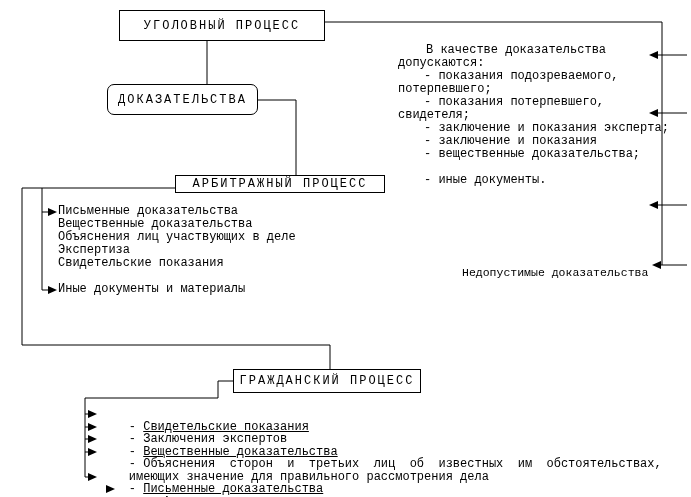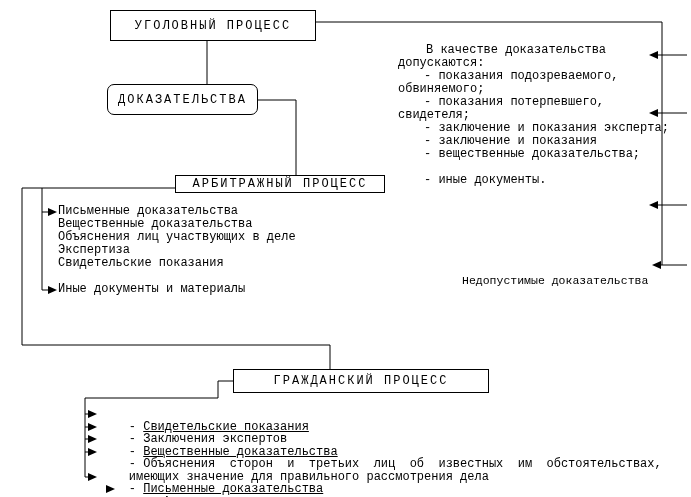--- a/index.html
+++ b/index.html
@@ -16,31 +16,31 @@
   svg.wires polygon{fill:#000;stroke:none;}
 
   .node{
     position:absolute;
     border:1px solid #000;
     background:#fff;
     display:flex;align-items:center;justify-content:center;
     font-size:12px;letter-spacing:2px;white-space:pre;
     box-sizing:border-box;
   }
-  .node.criminal{left:110px;top:10px;width:206px;height:31px;}
+  .node.criminal{left:119px;top:10px;width:206px;height:31px;}
   .node.evidence{left:107px;top:84px;width:151px;height:31px;border-radius:7px;}
   .node.arbitration{left:175px;top:175px;width:210px;height:18px;}
-  .node.civil{left:233px;top:369px;width:256px;height:24px;}
+  .node.civil{left:233px;top:369px;width:188px;height:24px;}
 
   .rblock{position:absolute;left:398px;top:44px;width:280px;}
   .rl{height:13px;line-height:13px;font-size:12px;white-space:pre;}
   .i1{padding-left:28px;}
   .i2{padding-left:26px;}
 
-  .inadm{position:absolute;left:462px;top:274px;font-size:11.5px;white-space:pre;}
+  .inadm{position:absolute;left:462px;top:266px;font-size:11.5px;white-space:pre;}
 
   .llist{position:absolute;left:58px;top:205px;}
   .ll{height:13px;line-height:13px;font-size:12px;white-space:pre;}
 
   .clist{position:absolute;left:100px;top:408px;}
   .cl{height:12.5px;line-height:12.5px;font-size:12px;white-space:pre;}
   .cl .u{text-decoration:underline;}
   .cl.audio{padding-left:20px;}
 </style>
 </head>
@@ -127,21 +127,21 @@
   <span>АРБИТРАЖНЫЙ ПРОЦЕСС</span>
 </div>
 <div class="node civil">
   <span>ГРАЖДАНСКИЙ ПРОЦЕСС</span>
 </div>
 
 <div class="rblock">
   <div class="rl i1">В качестве доказательства</div>
   <div class="rl">допускаются:</div>
   <div class="rl i2">- показания подозреваемого,</div>
-  <div class="rl">обвиняемого;</div>
+  <div class="rl">потерпевшего;</div>
   <div class="rl i2">- показания потерпевшего,</div>
   <div class="rl">свидетеля;</div>
   <div class="rl i2">- заключение и показания эксперта;</div>
   <div class="rl i2">- заключение и показания</div>
   <div class="rl i2">- вещественные доказательства;</div>
   <div class="rl"></div>
   <div class="rl i2">- иные документы.</div>
 </div>
 
 <div class="inadm">Недопустимые доказательства</div>

